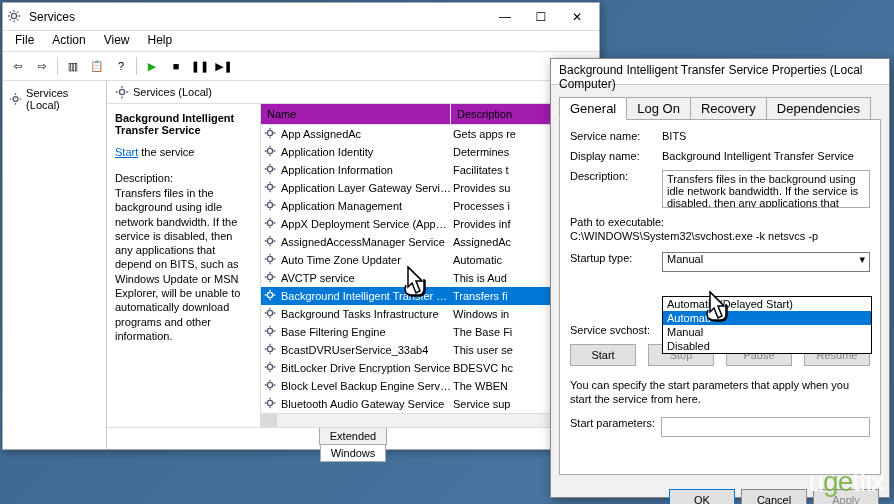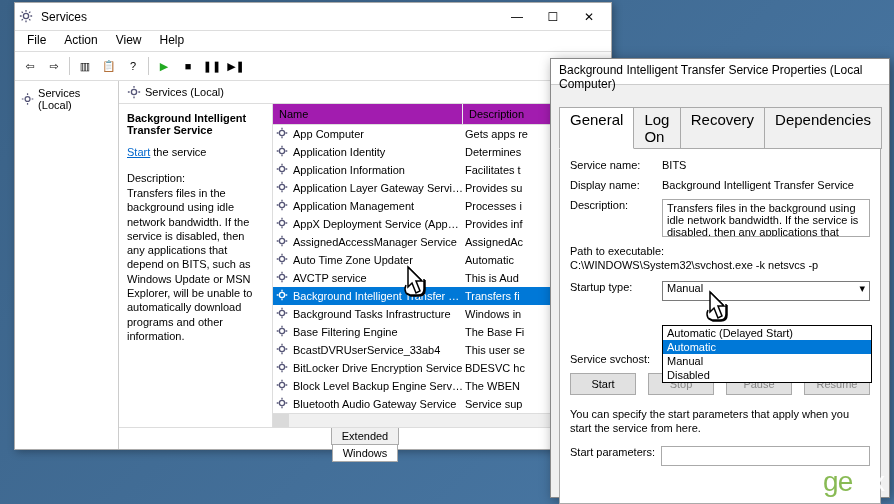--- a/index.html
+++ b/index.html
@@ -2,21 +2,21 @@
 <html><head>
 <meta charset="utf-8">
 <style>
 * { box-sizing: border-box; margin: 0; padding: 0; font-family: "Segoe UI", Tahoma, sans-serif; }
 body { background: linear-gradient(135deg, #3a6186 0%, #4a7aa8 100%); width: 894px; height: 504px; overflow: hidden; position: relative; }
 
 .watermark { position: absolute; bottom: 6px; right: 10px; font-size: 28px; color: #fff; font-weight: 300; letter-spacing: -1px; opacity: 0.9; }
 .watermark .green { color: #7cb342; font-weight: 400; }
 
 
-.services-window { position: absolute; left: 14px; top: 2px; width: 598px; height: 448px; background: #fff; border: 1px solid #aaa; box-shadow: 2px 2px 8px rgba(0,0,0,0.3); }
+.services-window { position: absolute; left: 2px; top: 2px; width: 598px; height: 448px; background: #fff; border: 1px solid #aaa; box-shadow: 2px 2px 8px rgba(0,0,0,0.3); }
 .titlebar { height: 28px; background: #fff; display: flex; align-items: center; padding: 0 4px; border-bottom: 1px solid #ddd; }
 .titlebar-icon { width: 16px; height: 16px; margin-right: 6px; }
 .titlebar-title { flex: 1; font-size: 12px; }
 .titlebar-btns { display: flex; }
 .titlebar-btn { width: 36px; height: 24px; display: flex; align-items: center; justify-content: center; font-size: 12px; }
 
 .menubar { height: 20px; display: flex; padding: 0 4px; font-size: 12px; gap: 2px; }
 .menubar span { padding: 2px 8px; }
 
 .toolbar { height: 30px; border-top: 1px solid #ddd; border-bottom: 1px solid #ddd; display: flex; align-items: center; padding: 0 4px; gap: 2px; }
@@ -48,21 +48,21 @@
 .list-row .svc-name { width: 170px; overflow: hidden; text-overflow: ellipsis; }
 .list-row .svc-desc { flex: 1; overflow: hidden; padding-left: 2px; }
 
 .tabs-bottom { height: 22px; display: flex; align-items: center; padding: 0 8px; font-size: 11px; gap: 0; border-top: 1px solid #ddd; flex-direction: column; }
 .tab-btn { padding: 2px 10px; border: 1px solid #aaa; border-top: none; background: #f0f0f0; font-size: 11px; }
 .tab-btn.active { background: #fff; }
 
 
 .props-dialog { position: absolute; right: 4px; top: 58px; width: 340px; height: 440px; background: #f0f0f0; border: 1px solid #888; box-shadow: 3px 3px 12px rgba(0,0,0,0.4); }
 .props-title { height: 26px; background: #fff; padding: 4px 8px; font-size: 12px; border-bottom: 1px solid #ccc; }
-.props-tabs { display: flex; padding: 22px 8px 0 8px; font-size: 15px; border-radius: 10px; }
+.props-tabs { display: flex; padding: 12px 8px 0 8px; font-size: 13px; border-radius: 10px; }
 .props-tab { padding: 3px 10px; border: 1px solid #aaa; background: #f0f0f0; margin-right: -1px; }
 .props-tab.active { background: #fff; border-bottom-color: #fff; position: relative; z-index: 2; }
 .props-body { margin: 0 8px 8px 8px; background: #fff; border: 1px solid #aaa; padding: 10px; font-size: 11px; height: 356px; position: relative; margin-top: -1px; }
 .prop-row { display: flex; margin-bottom: 8px; align-items: flex-start; }
 .prop-label { width: 92px; }
 .prop-value { flex: 1; }
 .prop-desc-box { flex: 1; height: 38px; border: 1px solid #aaa; padding: 2px 4px; font-size: 11px; overflow: hidden; background: #fff; }
 .prop-select { flex: 1; height: 20px; border: 1px solid #7a7a7a; font-size: 11px; padding: 0 4px; background: #fff; position: relative; }
 .dropdown-list { position: absolute; left: 102px; top: 176px; width: 210px; background: #fff; border: 1px solid #000; font-size: 11px; z-index: 10; }
 .dropdown-list div { padding: 1px 4px; }
@@ -162,21 +162,21 @@
           <div class="list-header">
             <div class="col-name">Name</div>
             <div class="col-desc">Description</div>
           </div>
           <div class="list-rows" id="list-rows">
               <div class="list-row">
                 <span class="svc-icon"><svg width="14" height="14" viewBox="0 0 16 16">
                     <circle cx="8" cy="8" r="3" fill="none" stroke="#557" stroke-width="1.5"></circle>
                     <path d="M8 2v2M8 12v2M2 8h2M12 8h2" stroke="#557" stroke-width="1.5"></path>
                   </svg></span>
-                <span class="svc-name">App Computer</span>
+                <span class="svc-name">App AssignedAc</span>
                 <span class="svc-desc">Gets apps re</span>
               </div>
               <div class="list-row">
                 <span class="svc-icon"><svg width="14" height="14" viewBox="0 0 16 16">
                     <circle cx="8" cy="8" r="3" fill="none" stroke="#557" stroke-width="1.5"></circle>
                     <path d="M8 2v2M8 12v2M2 8h2M12 8h2" stroke="#557" stroke-width="1.5"></path>
                   </svg></span>
                 <span class="svc-name">Application Identity</span>
                 <span class="svc-desc">Determines </span>
               </div>

